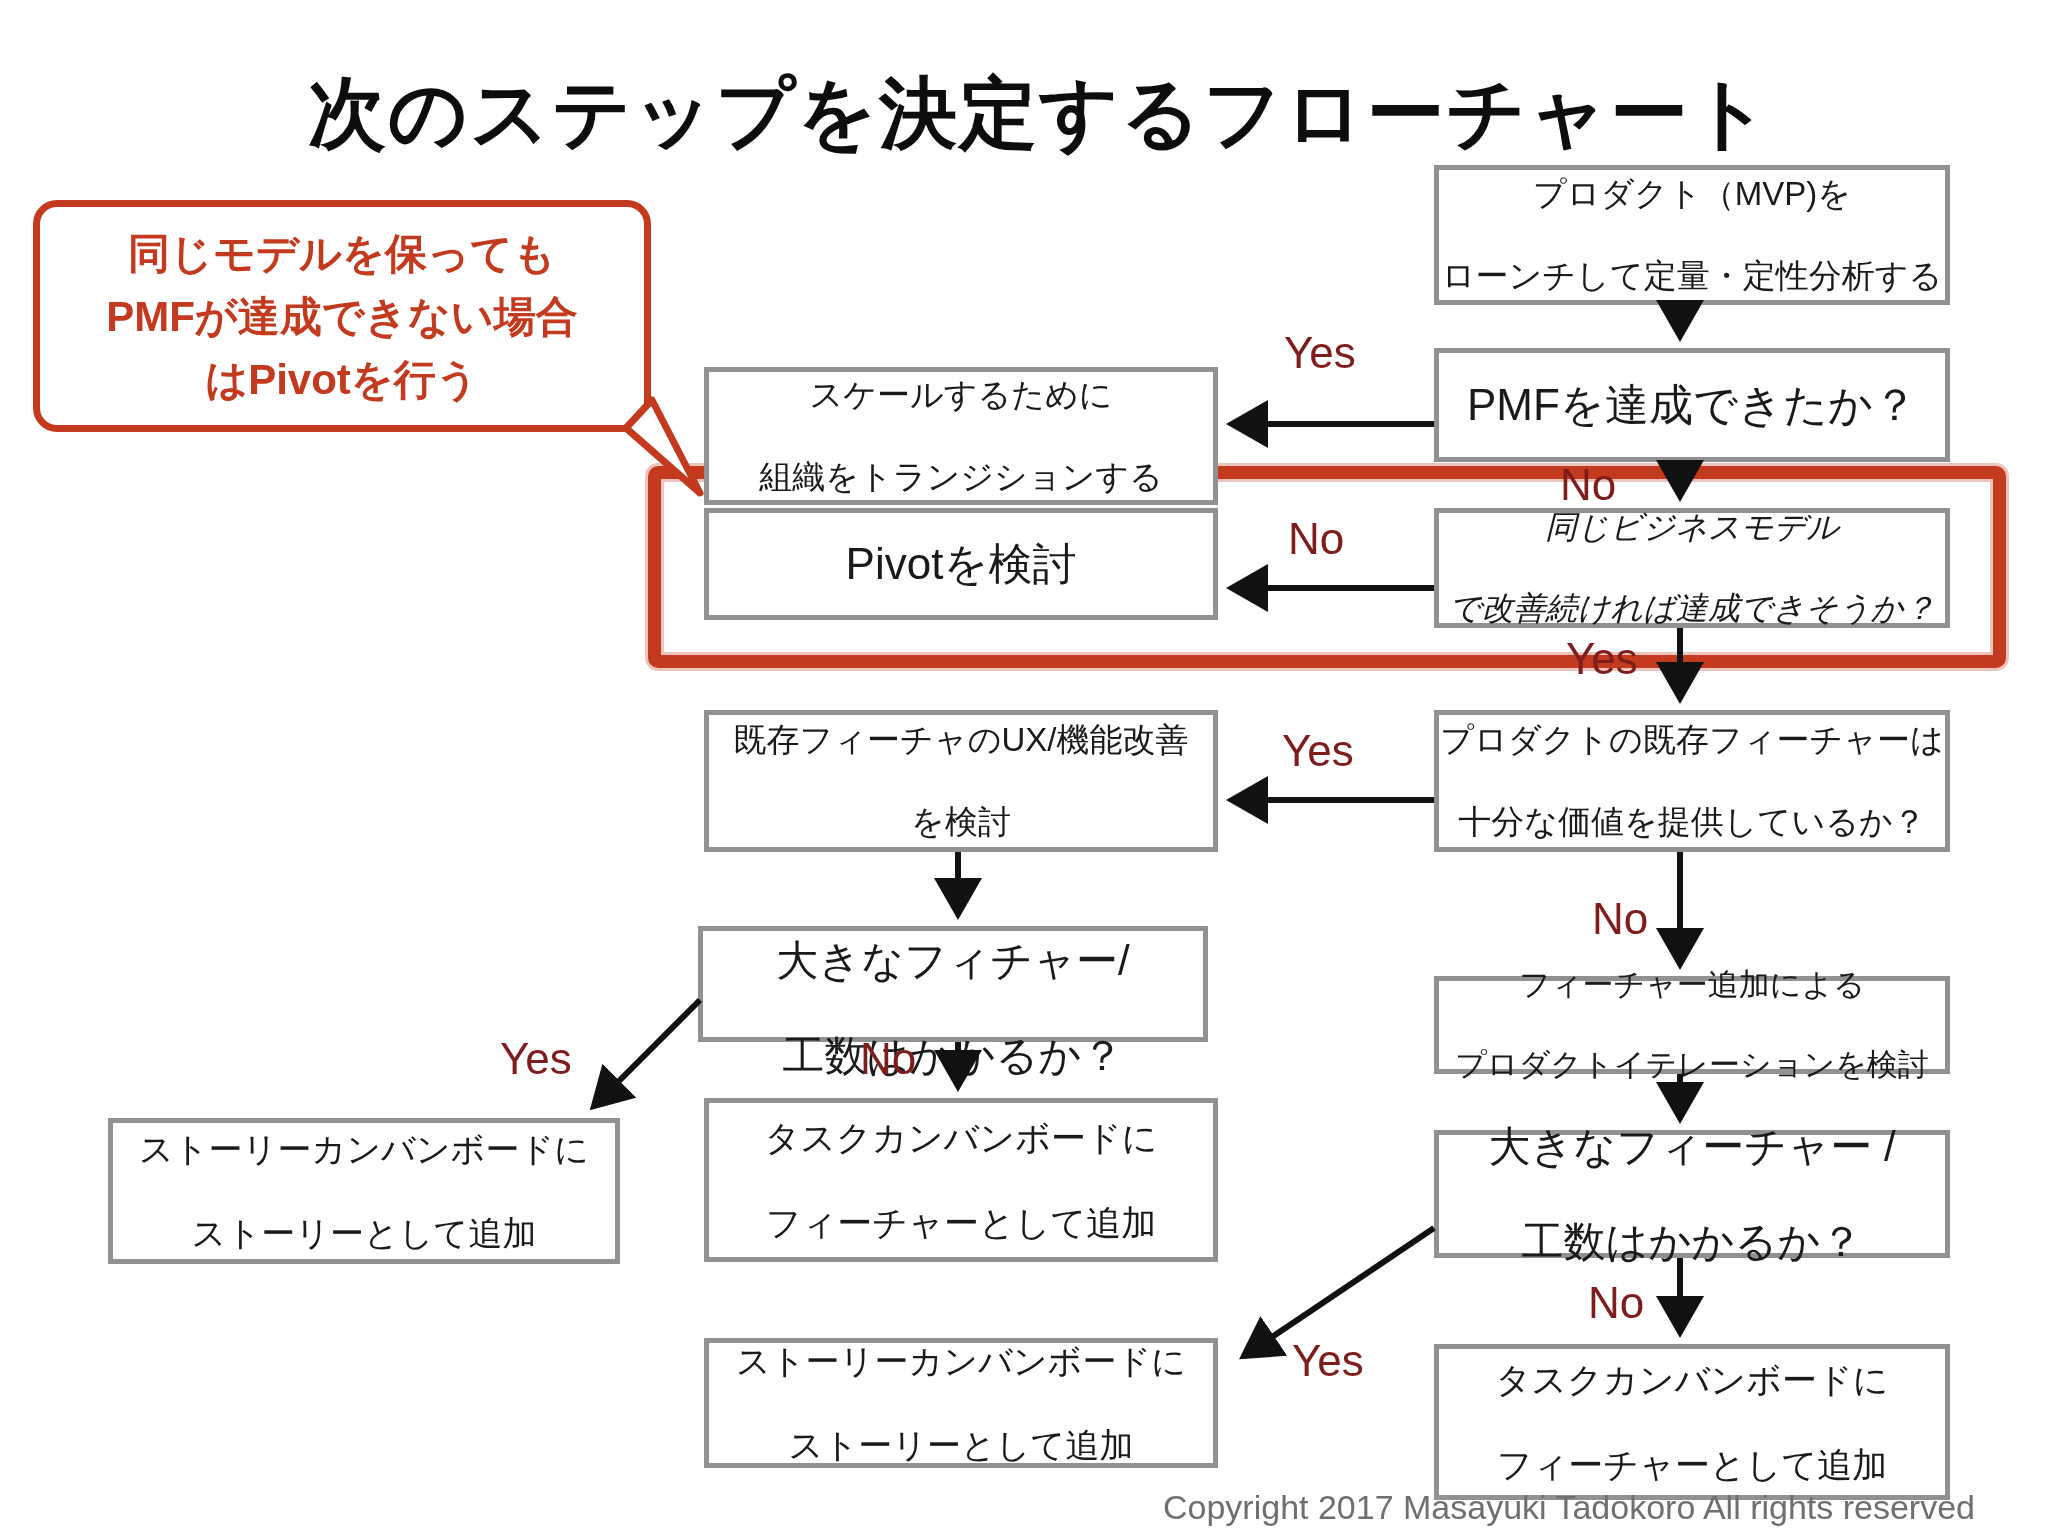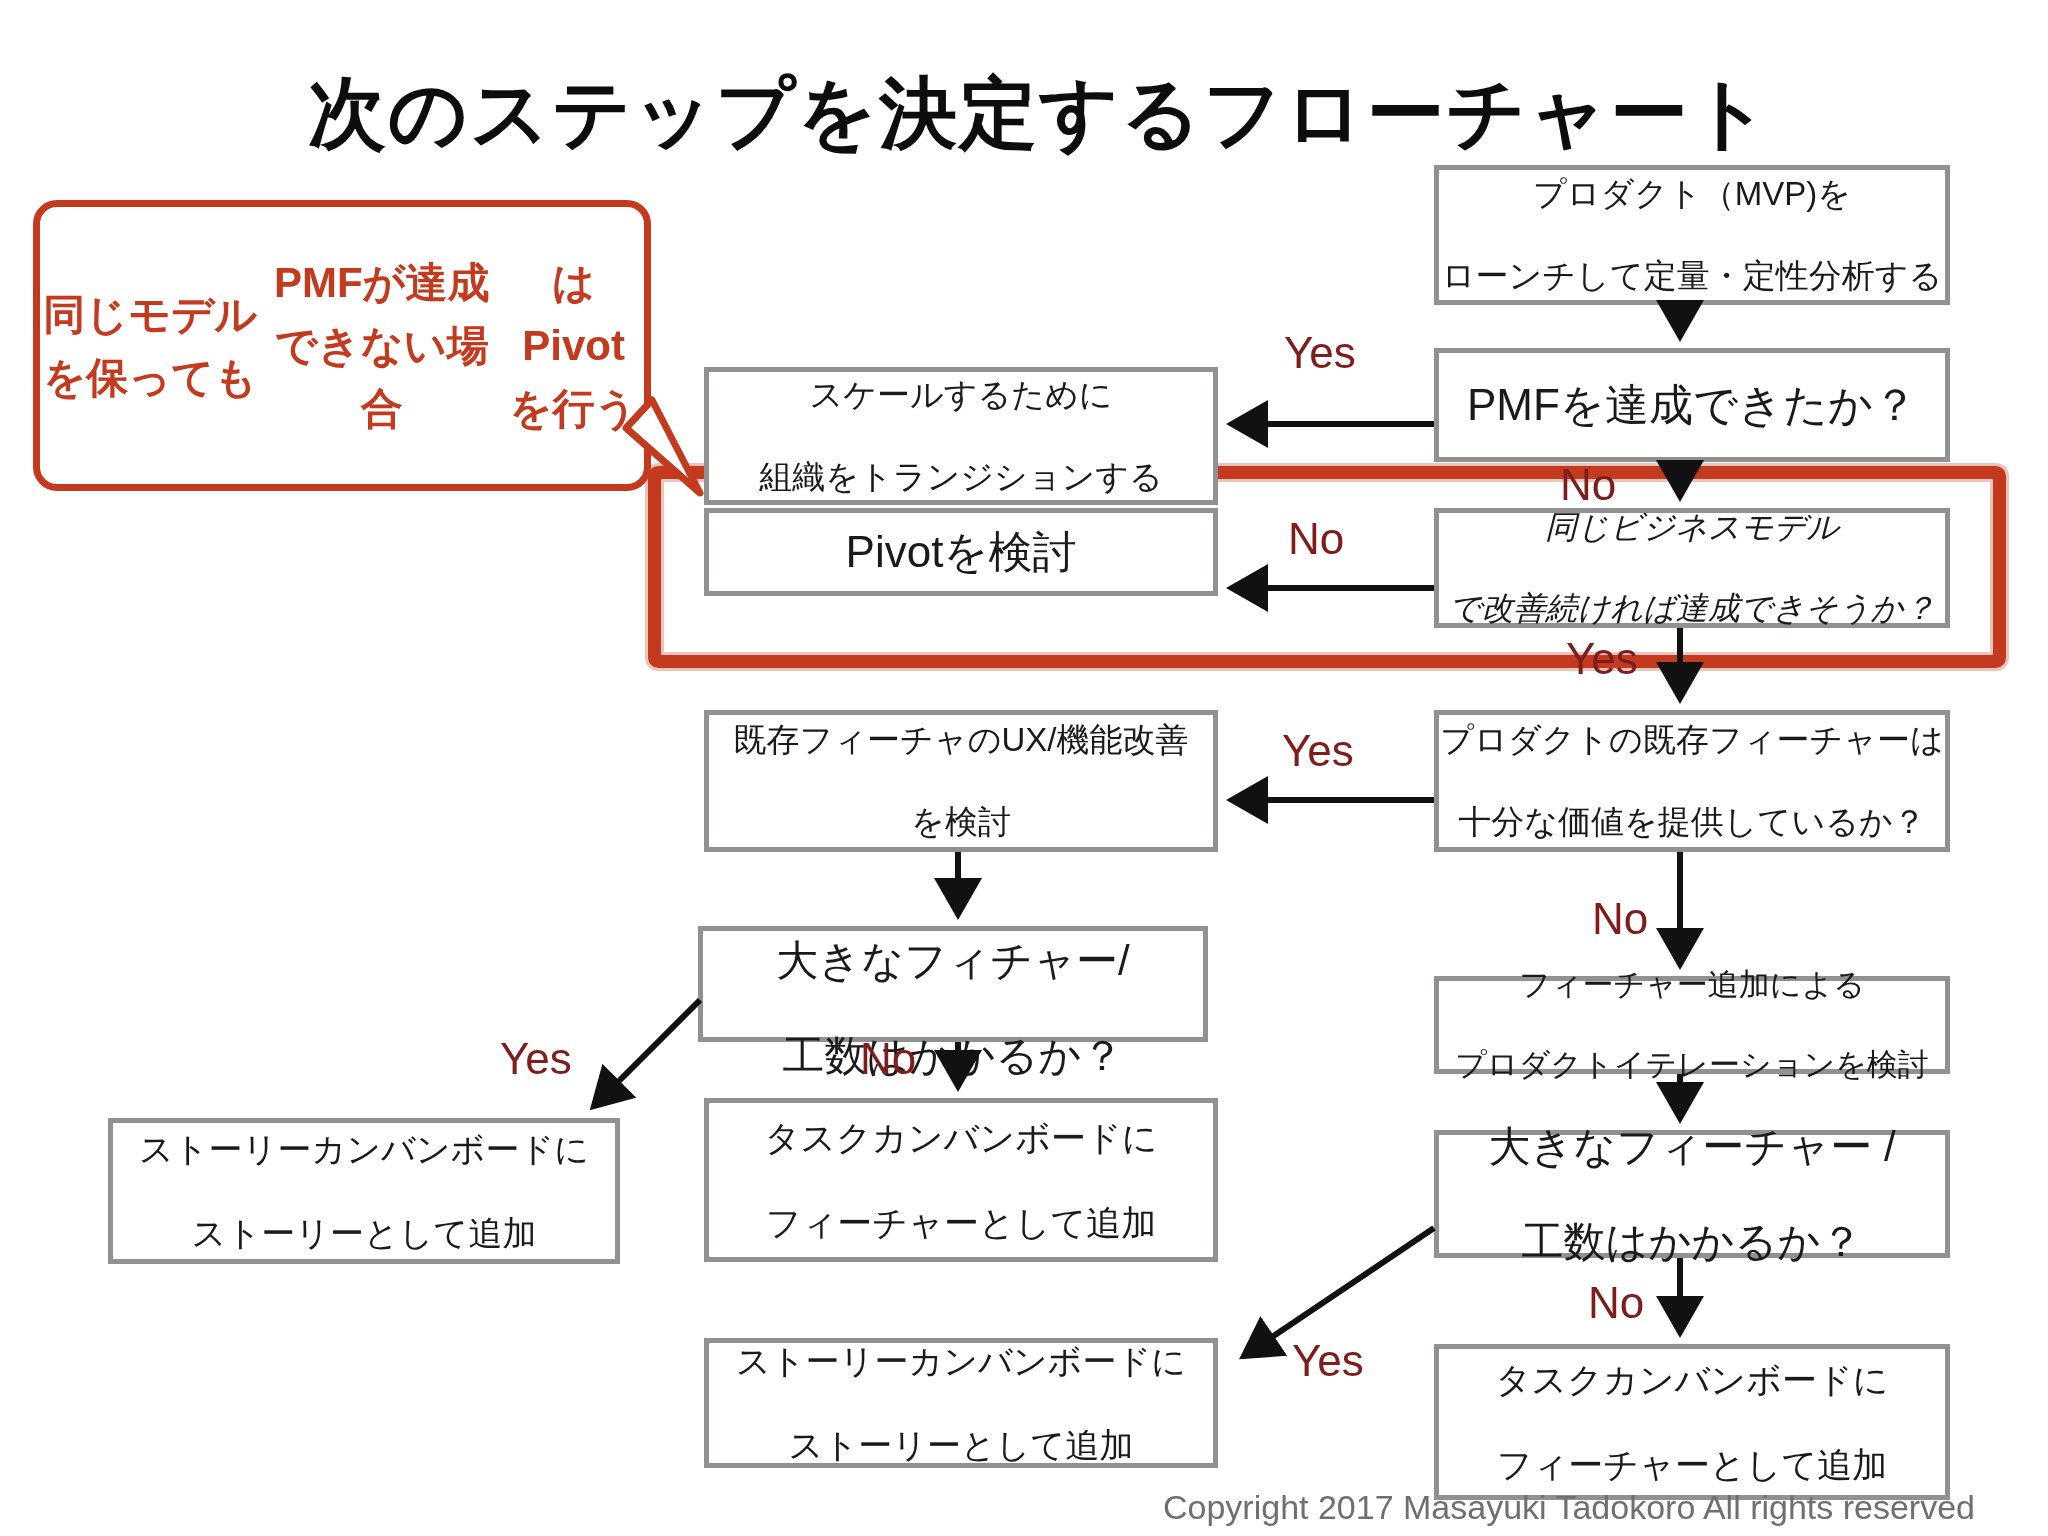--- a/index.html
+++ b/index.html
@@ -17,45 +17,45 @@
   .node{
     position:absolute;box-sizing:border-box;background:#ffffff;
     border:5px solid var(--boxborder,#8f9193);
     display:flex;flex-direction:column;align-items:center;justify-content:center;
     text-align:center;line-height:1.42;z-index:2;gap:35px;
   }
   .n-mvp       {left:1434px;top:165px; width:516px;height:140px;font-size:33px;}
   .n-pmf       {left:1434px;top:348px; width:516px;height:114px;font-size:44px;}
   .n-scale     {left:704px; top:367px; width:514px;height:138px;font-size:33px;}
   .n-business  {left:1434px;top:508px; width:516px;height:120px;font-size:32px;z-index:3;font-style:italic;}
-  .n-pivot     {left:704px; top:508px; width:514px;height:88px;font-size:44px;z-index:3;}
+  .n-pivot     {left:704px; top:508px; width:514px;height:112px;font-size:44px;z-index:3;}
   .n-value     {left:1434px;top:710px; width:516px;height:142px;font-size:33px;}
   .n-ux        {left:704px; top:710px; width:514px;height:142px;font-size:33px;}
   .n-iteration {left:1434px;top:976px; width:516px;height:98px; font-size:31px;}
   .n-bigmid    {left:698px; top:926px; width:510px;height:116px;font-size:42px;justify-content:space-between;}
   .n-bigright  {left:1434px;top:1130px;width:516px;height:128px;font-size:42px;}
   .n-storyleft {left:108px; top:1118px;width:512px;height:146px;font-size:34px;}
   .n-taskmid   {left:704px; top:1098px;width:514px;height:164px;font-size:35px;}
   .n-taskright {left:1434px;top:1344px;width:516px;height:156px;font-size:35px;}
   .n-storybot  {left:704px; top:1338px;width:514px;height:130px;font-size:34px;}
 
   
   .highlight-rect{
     position:absolute;left:648px;top:466px;width:1358px;height:202px;
     box-sizing:border-box;border:13px solid var(--accent,#c43a1e);
     border-radius:10px;z-index:1;
     box-shadow:0 0 0 3px rgba(196,58,30,.30), inset 0 0 0 3px rgba(196,58,30,.30);
   }
 
   
   .callout{
-    position:absolute;left:33px;top:200px;width:618px;height:291px;
+    position:absolute;left:33px;top:200px;width:618px;height:232px;
     box-sizing:border-box;background:#fff;border:7px solid var(--accent,#c43a1e);
     border-radius:24px;z-index:4;
-    display:flex;flex-direction:row;align-items:center;justify-content:center;
+    display:flex;flex-direction:column;align-items:center;justify-content:center;
     color:var(--accent,#c43a1e);font-size:42px;font-weight:600;line-height:1.5;
     text-align:center;
   }
   .callout-tail{position:absolute;left:0;top:0;width:2048px;height:1536px;z-index:4;pointer-events:none;}
 
   
   .edge-label{
     position:absolute;font-size:44px;color:#7f1d1d;z-index:5;white-space:nowrap;
   }
   .l-yes-scale   {left:1284px;top:328px;}

